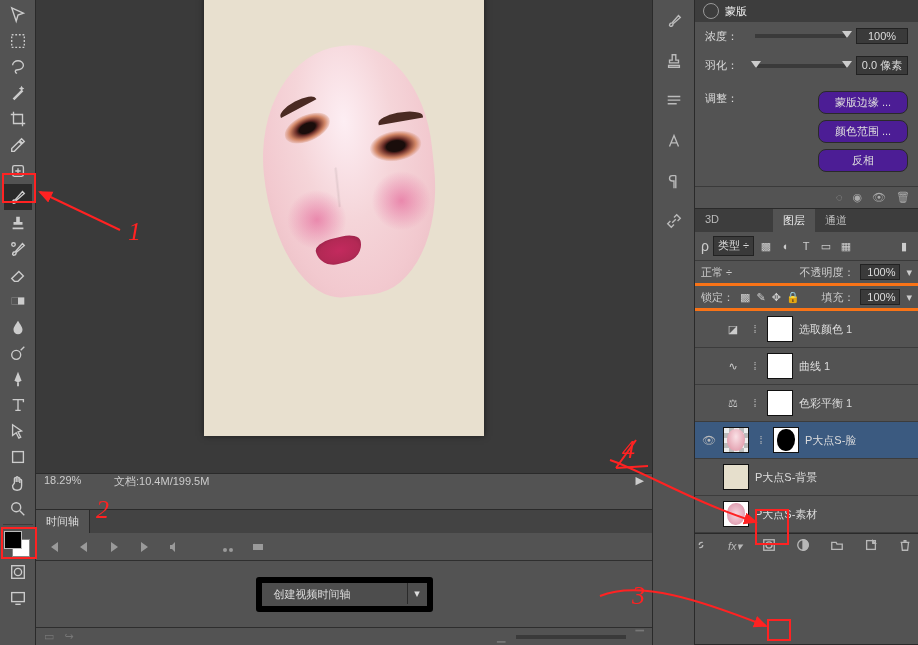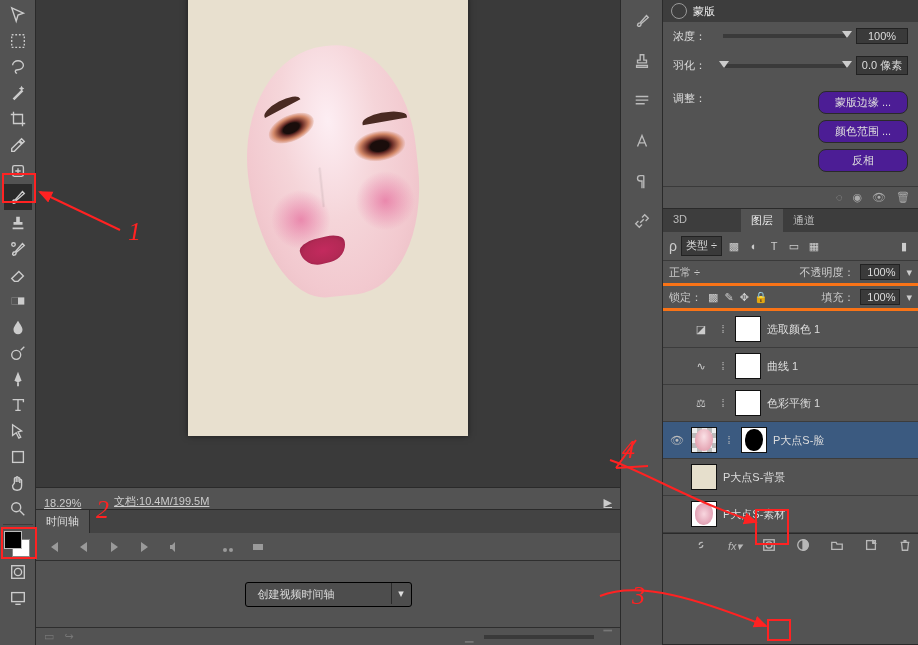--- a/index.html
+++ b/index.html
@@ -25,43 +25,43 @@
   .face { position: absolute; top: 50px; left: 60px; width: 170px; height: 250px; border-radius: 60% 50% 50% 45% / 55% 50% 55% 60%; background: radial-gradient(ellipse at 50% 30%, #fdeef3 0%, #f5d5d9 40%, #f2c9cf 70%, #e8bac0 100%); overflow: hidden; transform: rotate(-6deg); }
   .cheek-l { position: absolute; top: 140px; left: 18px; width: 60px; height: 60px; border-radius: 50%; background: radial-gradient(circle, rgba(225,77,139,0.55), rgba(225,77,139,0) 70%); }
   .cheek-r { position: absolute; top: 130px; right: 6px; width: 60px; height: 60px; border-radius: 50%; background: radial-gradient(circle, rgba(225,77,139,0.55), rgba(225,77,139,0) 70%); }
   .eye-l { position: absolute; top: 65px; left: 24px; width: 48px; height: 26px; border-radius: 50%; background: radial-gradient(ellipse, #1a0d0b 25%, #6a2d27 35%, #d28767 55%, rgba(0,0,0,0) 75%); transform: rotate(-18deg); }
   .eye-r { position: absolute; top: 90px; right: 10px; width: 52px; height: 30px; border-radius: 50%; background: radial-gradient(ellipse, #1a0d0b 25%, #6a2d27 35%, #d28767 55%, rgba(0,0,0,0) 72%); transform: rotate(-3deg); }
   .nose { position: absolute; top: 120px; left: 70px; width: 4px; height: 40px; background: linear-gradient(to right, transparent, rgba(0,0,0,0.08), transparent); border-radius: 3px; }
   .lips { position: absolute; top: 190px; left: 44px; width: 46px; height: 26px; background: radial-gradient(ellipse, #c32a5e 0%, #b32955 60%, #8a1d42 100%); border-radius: 50% 50% 55% 55% / 45% 45% 90% 90%; transform: rotate(-8deg); }
   .brow-l { position: absolute; top: 50px; left: 20px; width: 40px; height: 8px; background: #4a2a22; border-radius: 50% 50% 0 0 / 90% 90% 0 0; transform: rotate(-22deg); }
   .brow-r { position: absolute; top: 72px; right: 6px; width: 45px; height: 9px; background: #4a2a22; border-radius: 50% 60% 0 0 / 90% 90% 0 0; transform: rotate(-4deg); }
 
-  .status-bar { height: 22px; display: flex; align-items: flex-end; gap: 14px; padding: 0 8px; color: #ccc; background: #535353; border-top: 1px solid #2a2a2a; text-decoration: underline; }
+  .status-bar { height: 36px; display: flex; align-items: flex-start; gap: 14px; padding: 0 8px; color: #ccc; background: #535353; border-top: 1px solid #2a2a2a; }
   .zoom { width: 56px; }
   .docinfo { flex: 1; }
 
   .timeline-panel { background: #535353; border-top: 1px solid #2a2a2a; }
   .timeline-tab { display: flex; background: #434343; }
   .timeline-tab span { padding: 4px 10px; color: #ddd; background: #535353; border-right: 1px solid #2a2a2a; }
   .timeline-controls { display: flex; align-items: center; height: 28px; padding: 0 6px; gap: 6px; border-bottom: 1px solid #2f2f2f; }
   .tbtn { width: 24px; height: 20px; display: flex; justify-content: center; align-items: center; color: #9a9a9a; }
   .tbtn svg { width: 12px; height: 12px; fill: #9a9a9a; }
   .timeline-body { height: 66px; display: flex; justify-content: center; align-items: center; }
-  .make-timeline { display: flex; align-items: flex-start; border: 1px solid #000000; border-radius: 3px; background: #4d4d4d; color: #ddd; gap: 44px; }
+  .make-timeline { display: flex; align-items: flex-start; border: 6px solid #000000; border-radius: 3px; background: #4d4d4d; color: #ddd; gap: 44px; }
   .make-timeline .lbl { padding: 4px 12px; }
   .make-timeline .dd { width: 20px; text-align: center; border-left: 1px solid #2a2a2a; padding: 4px 4px; }
   .timeline-footer { height: 18px; display: flex; align-items: center; gap: 10px; padding: 0 8px; color: #777; border-top:1px solid #2e2e2e; }
 
   
   .rightcol { display: flex; background: #535353; }
   .dock-strip { width: 42px; border-left: 1px solid #2a2a2a; display: flex; flex-direction: column; align-items: center; gap: 18px; padding-top: 10px; }
   .dock-strip .dock-ic { width: 22px; height: 22px; color: #bbb; display:flex;justify-content:center;align-items:center; }
   .dock-strip svg { width: 18px; height: 18px; stroke: #bbb; fill: none; stroke-width:1.5; }
 
-  .panels { width: 256px; border-left: 1px solid #2a2a2a; display: flex; flex-direction: column; }
+  .panels { width: 224px; border-left: 1px solid #2a2a2a; display: flex; flex-direction: column; }
   .panel { background: #535353; border-bottom: 1px solid #2a2a2a; }
   .panel-header { display:flex; align-items:center; gap:6px; padding: 3px 8px; color:#eee; background:#3d3d3d; }
   .mask-head-icon { width:16px;height:16px;border:1px solid #999;border-radius:50%;display:inline-block;position:relative; }
   .mask-contents { padding: 6px 10px 10px; color:#ddd; }
   .mask-row { display:flex; align-items:center; gap:10px; padding:4px 0; }
   .mask-thumb { width: 28px; height: 28px; background: #fff; border:1px solid #222;display:flex;align-items:center;justify-content:center; }
   .mask-thumb .blob { width:18px;height:22px;border-radius:48% 50% 50% 45%;background:#000; }
   .mask-right-icons { margin-left:auto; display:flex; gap:6px; color:#ccc; }
   .slider-row { display:flex; align-items:center; gap:8px; }
   .slider-label { width: 42px; }

